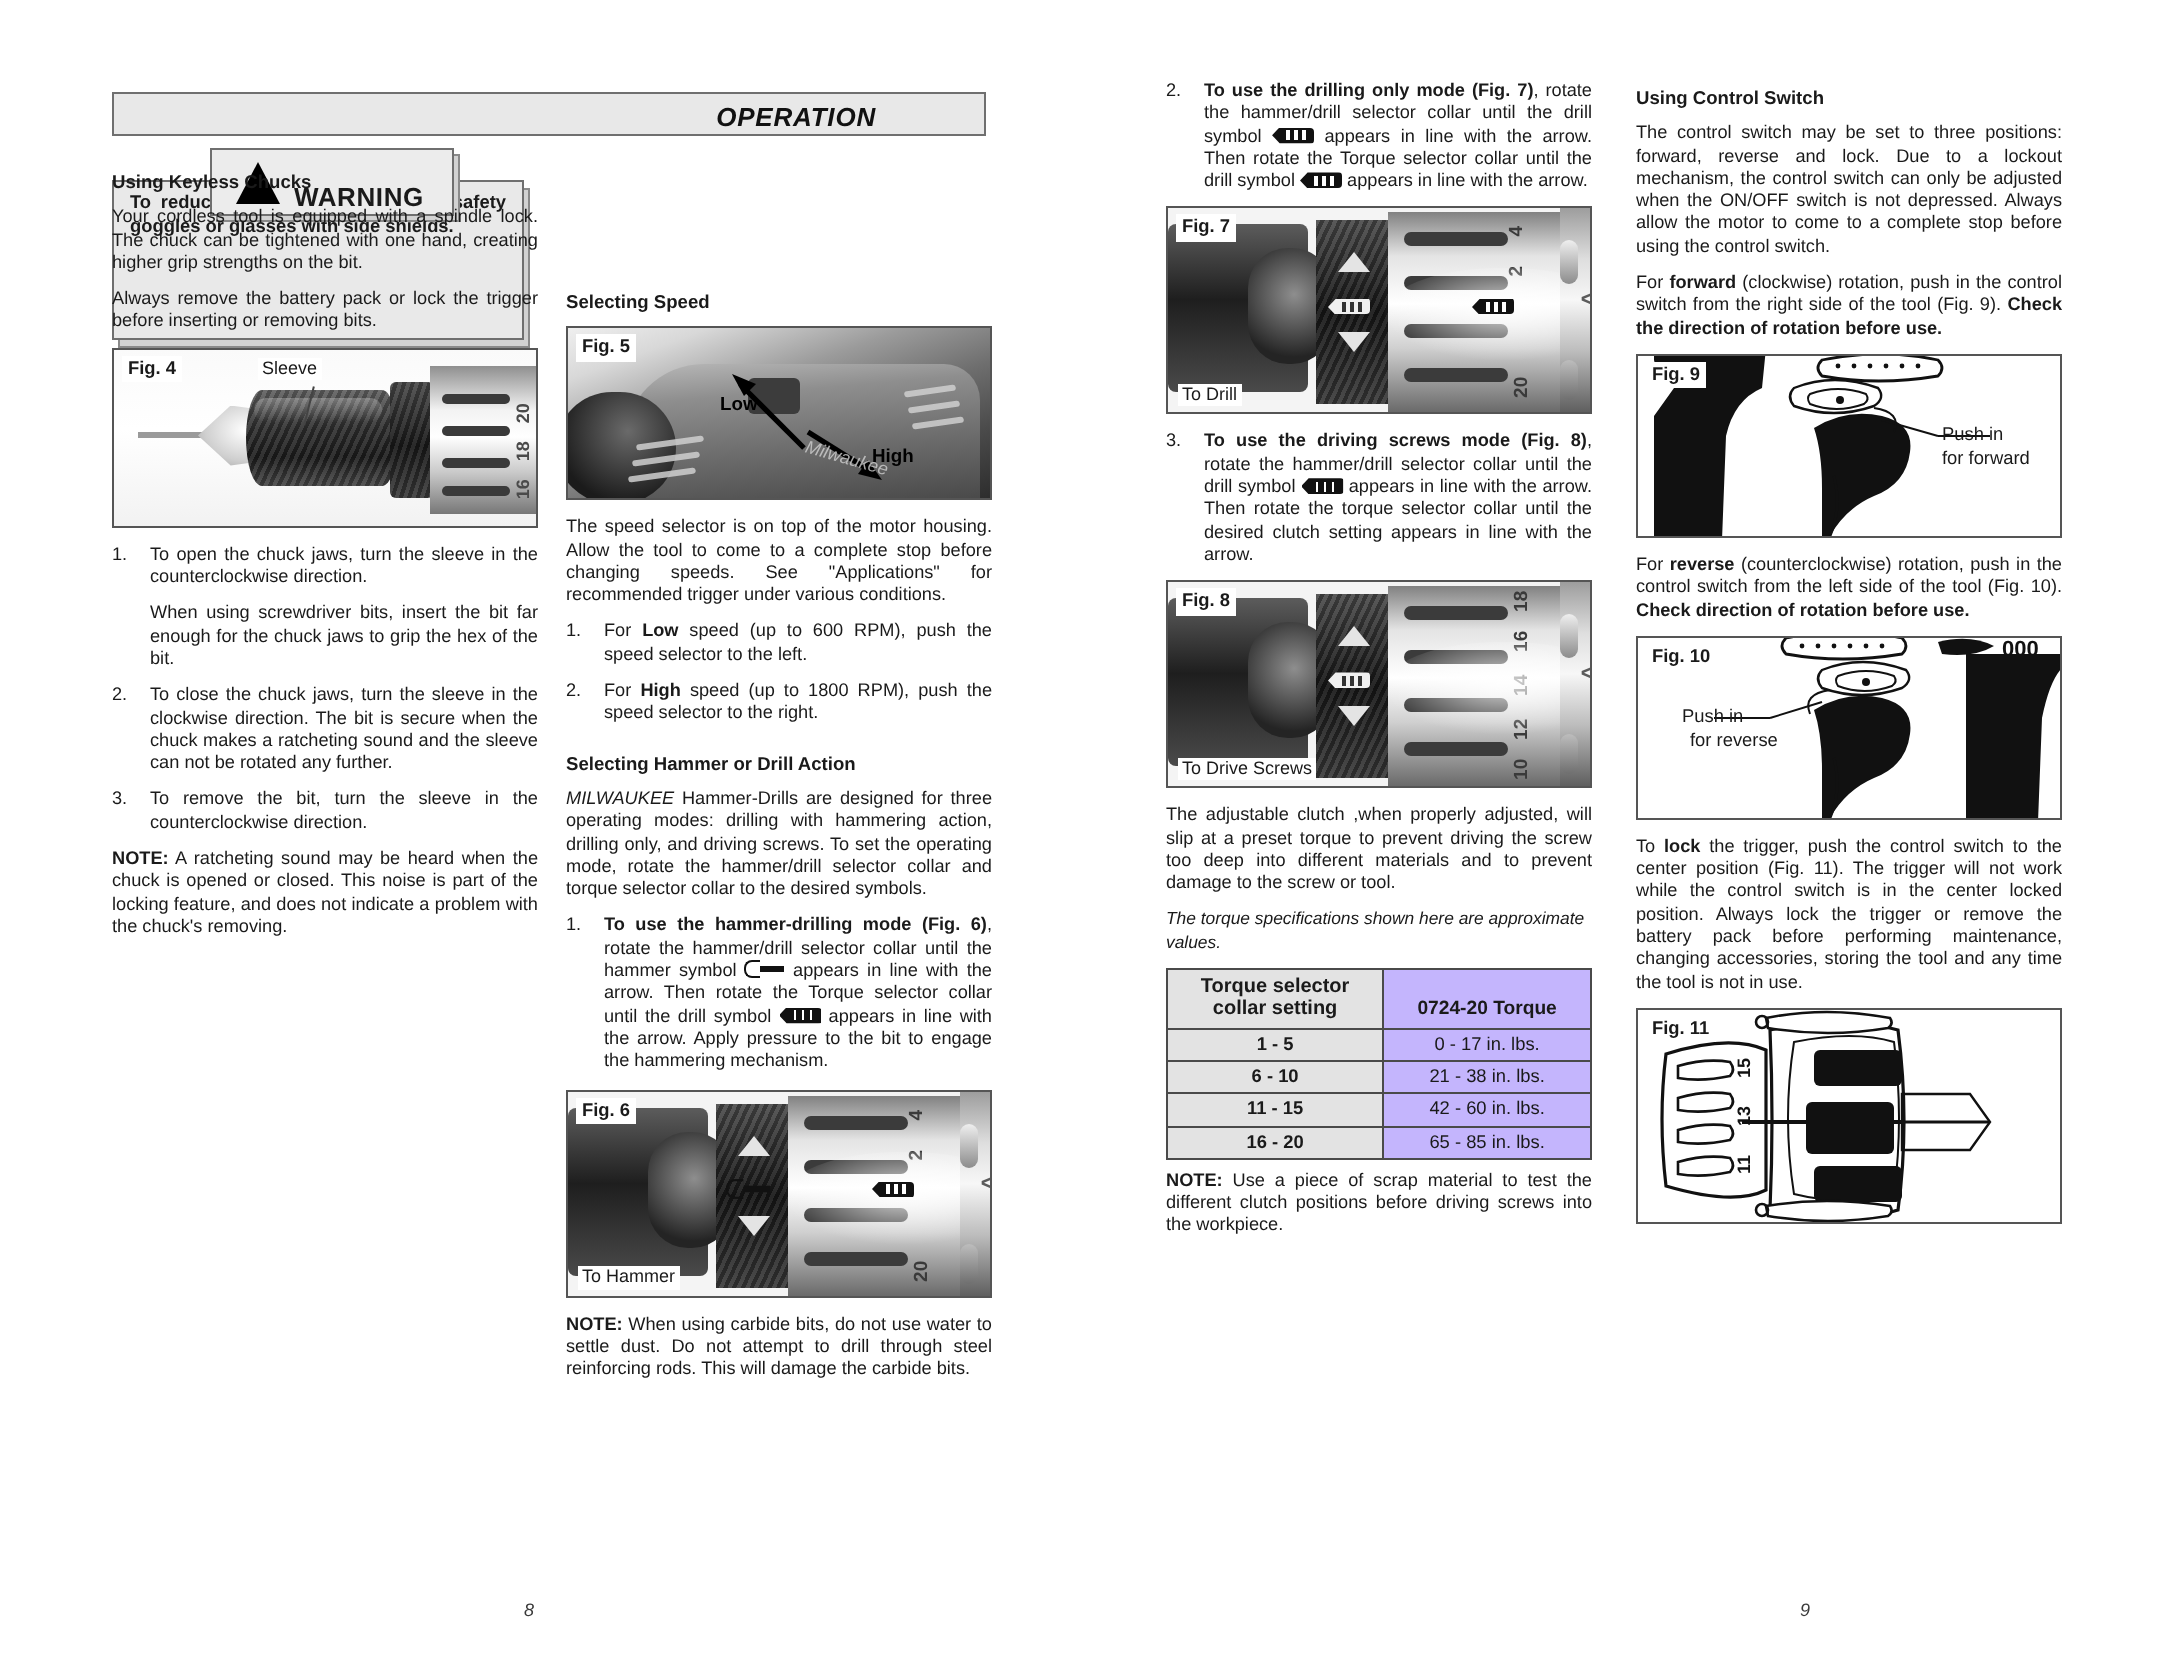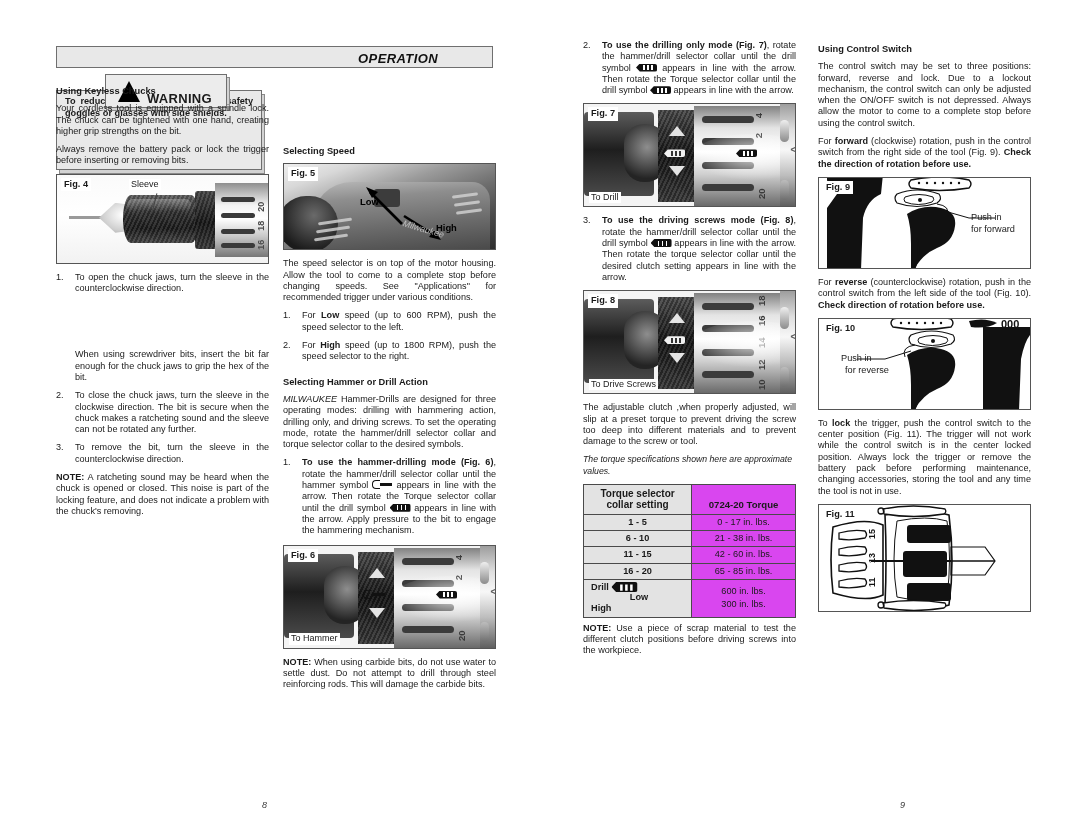--- a/index.html
+++ b/index.html
@@ -301,21 +301,21 @@
 
   
   .ttable {
     width: 213px; border-collapse: collapse; font-size: 9.2px;
     border: 1px solid #4a4a4a; margin: 0 0 5px 0;
   }
   .ttable td, .ttable th {
     border: 1px solid #4a4a4a; padding: 2px 4px; text-align: center;
   }
   .ttable .lcell { background: #e3e3e3; font-weight: bold; width: 51%; }
-  .ttable .rcell { background: #d946ef; }
+  .ttable .rcell { background: #c4b5fd; }
   .ttable thead td { font-weight: bold; font-size: 10px; padding: 3px 4px; }
   .drillrow .lcell { text-align: left; padding-left: 7px; position: relative; }
   .drillrow .rcell { line-height: 13px; }
 
   
   .pgnum {
     position: absolute; bottom: 24px; font-size: 9px; font-style: italic; color: #3a3a3a;
   }
   #pg-left { left: 262px; }
   #pg-right { left: 900px; }
@@ -366,21 +366,21 @@
       <div class="fig-note" style="left:72px; top:4px; background:#fff; padding:0 2px;">Sleeve</div>
     </div>
 
     <div>
       <div style="display:flex; margin-bottom:7px;">
         <div style="width:19px; flex:none;">1.</div>
         <div style="flex:1; text-align:justify;">To open the chuck jaws, turn the sleeve in the counterclockwise direction.</div>
       </div>
       <div style="display:flex; margin-bottom:7px;">
         <div style="width:19px; flex:none;"></div>
-        <div style="flex:1; text-align:justify;margin-top:48px;">When using screwdriver bits, insert the bit far enough for the chuck jaws to grip the hex of the bit.</div>
+        <div style="flex:1; text-align:justify;">When using screwdriver bits, insert the bit far enough for the chuck jaws to grip the hex of the bit.</div>
       </div>
       <div style="display:flex; margin-bottom:7px;">
         <div style="width:19px; flex:none;">2.</div>
         <div style="flex:1; text-align:justify;">To close the chuck jaws, turn the sleeve in the clockwise direction. The bit is secure when the chuck makes a ratcheting sound and the sleeve can not be rotated any further.</div>
       </div>
       <div style="display:flex; margin-bottom:7px;">
         <div style="width:19px; flex:none;">3.</div>
         <div style="flex:1; text-align:justify;">To remove the bit, turn the sleeve in the counterclockwise direction.</div>
       </div>
     </div>
@@ -560,39 +560,20 @@
           <td class="rcell">21 - 38 in. lbs.</td>
         </tr>
         <tr>
           <td class="lcell">11 - 15</td>
           <td class="rcell">42 - 60 in. lbs.</td>
         </tr>
         <tr>
           <td class="lcell">16 - 20</td>
           <td class="rcell">65 - 85 in. lbs.</td>
         </tr>
-        <tr class="drillrow">
-          <td class="lcell">
-            <div style="display:flex; align-items:center; gap:5px;">
-              <span>Drill</span>
-              <span class="sym-drill" style="transform:scale(1.25);">
-                  <i></i>
-                  <b></b>
-                  <b></b>
-                  <b></b>
-                </span>
-            </div>
-            <div style="text-align:center; margin-top:-1px;">Low</div>
-            <div style="text-align:left;">High</div>
-          </td>
-          <td class="rcell">
-            <div>600 in. lbs.</div>
-            <div>300 in. lbs.</div>
-          </td>
-        </tr>
       </tbody>
     </table>
 
     <p class="last"><span class="b">NOTE:</span><span> Use a piece of scrap material to test the different clutch positions before driving screws into the workpiece.</span></p>
   </div>
 
   <div class="col" id="col4">
     <div class="h3">Using Control Switch</div>
     <p>The control switch may be set to three positions: forward, reverse and lock. Due to a lockout mechanism, the control switch can only be adjusted when the ON/OFF switch is not depressed. Always allow the motor to come to a complete stop before using the control switch.</p>
     <p><span>For </span><span class="b">forward</span><span> (clockwise) rotation, push in the control switch from the right side of the tool (Fig. 9). </span><span class="b">Check the direction of rotation before use.</span></p>

